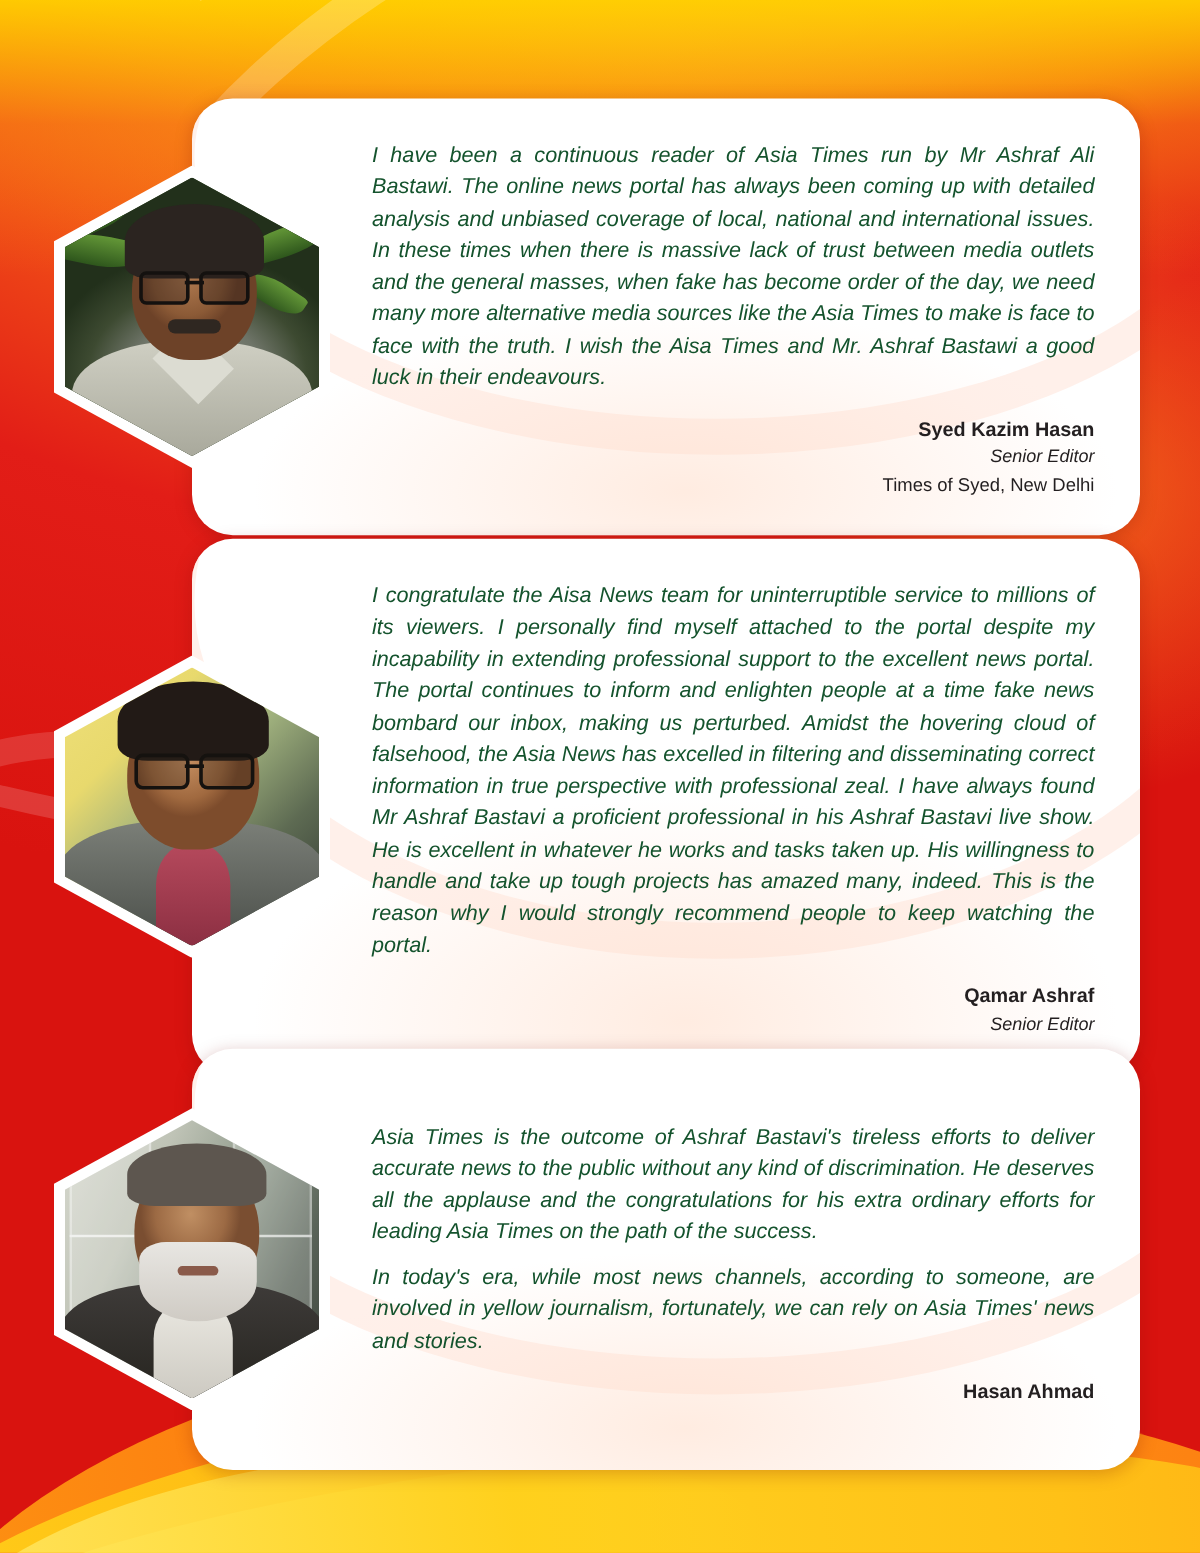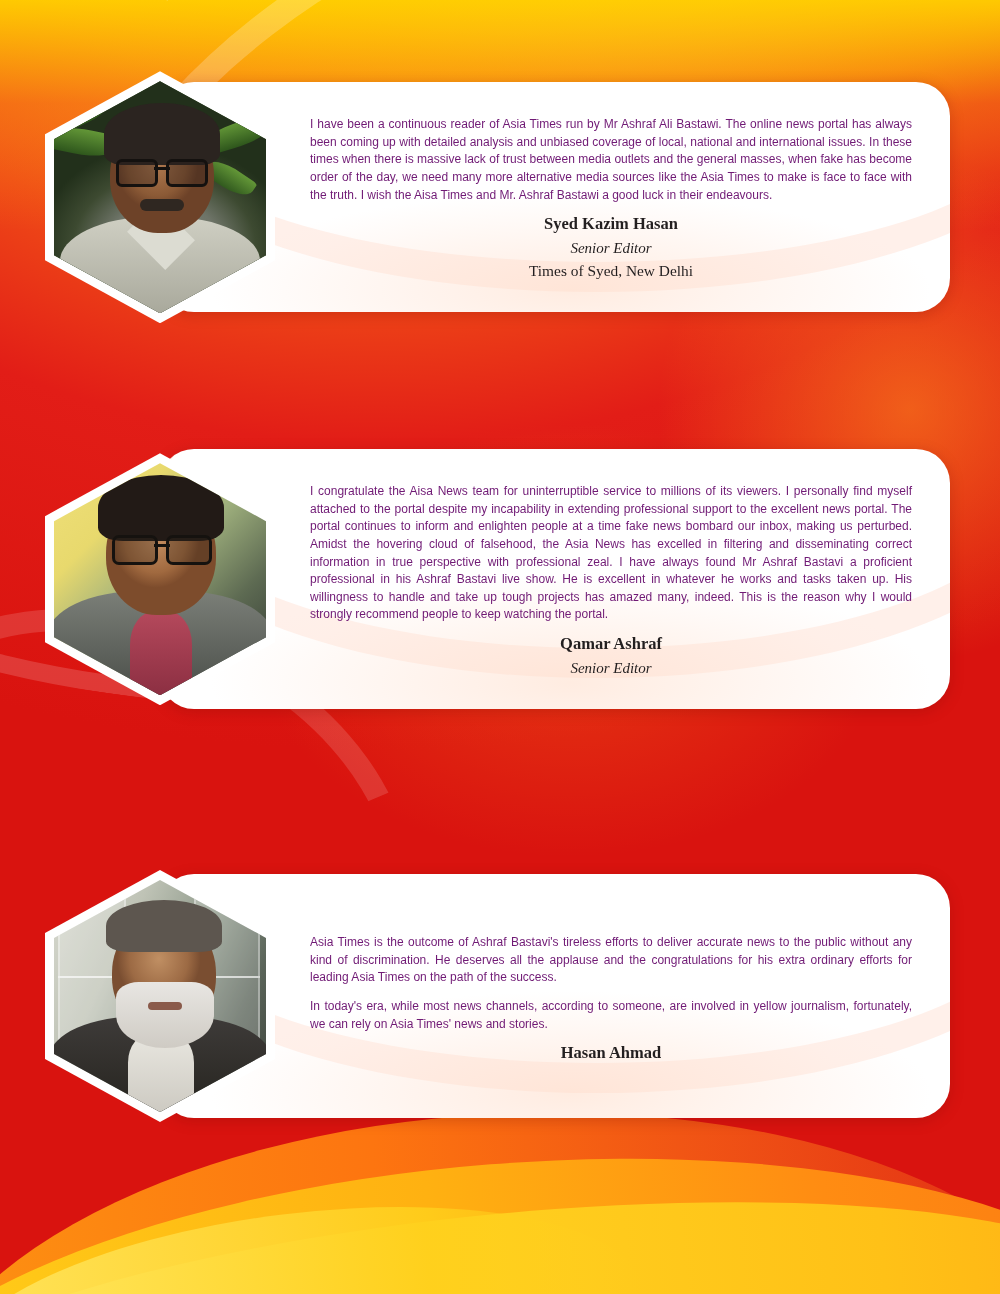--- a/index.html
+++ b/index.html
@@ -184,33 +184,33 @@
     border: 30px solid rgba(255,226,214,0.5);
     pointer-events: none;
   }
   .card-inner {
     position: relative;
     z-index: 3;
     padding: 34px 38px 30px 150px;
   }
 
   .quote-p {
-    font-size: 12px;
+    font-size: 18px;
     line-height: 1.47;
-    color: #701a75;
+    color: #14532d;
     margin: 0 0 11px 0;
     text-align: justify;
     text-justify: inter-word;
+    font-style: italic;
   }
   .quote-p:last-of-type { margin-bottom: 0; }
 
   .attribution {
-    margin-top: 8px;
-    text-align: center;
-    font-family: Liberation Serif, serif;
+    margin-top: 18px;
+    text-align: right;
   }
   .att-name {
     font-size: 16.5px;
     font-weight: bold;
     color: #231f20;
     line-height: 1.5;
   }
   .att-role {
     font-size: 15px;
     font-style: italic;

